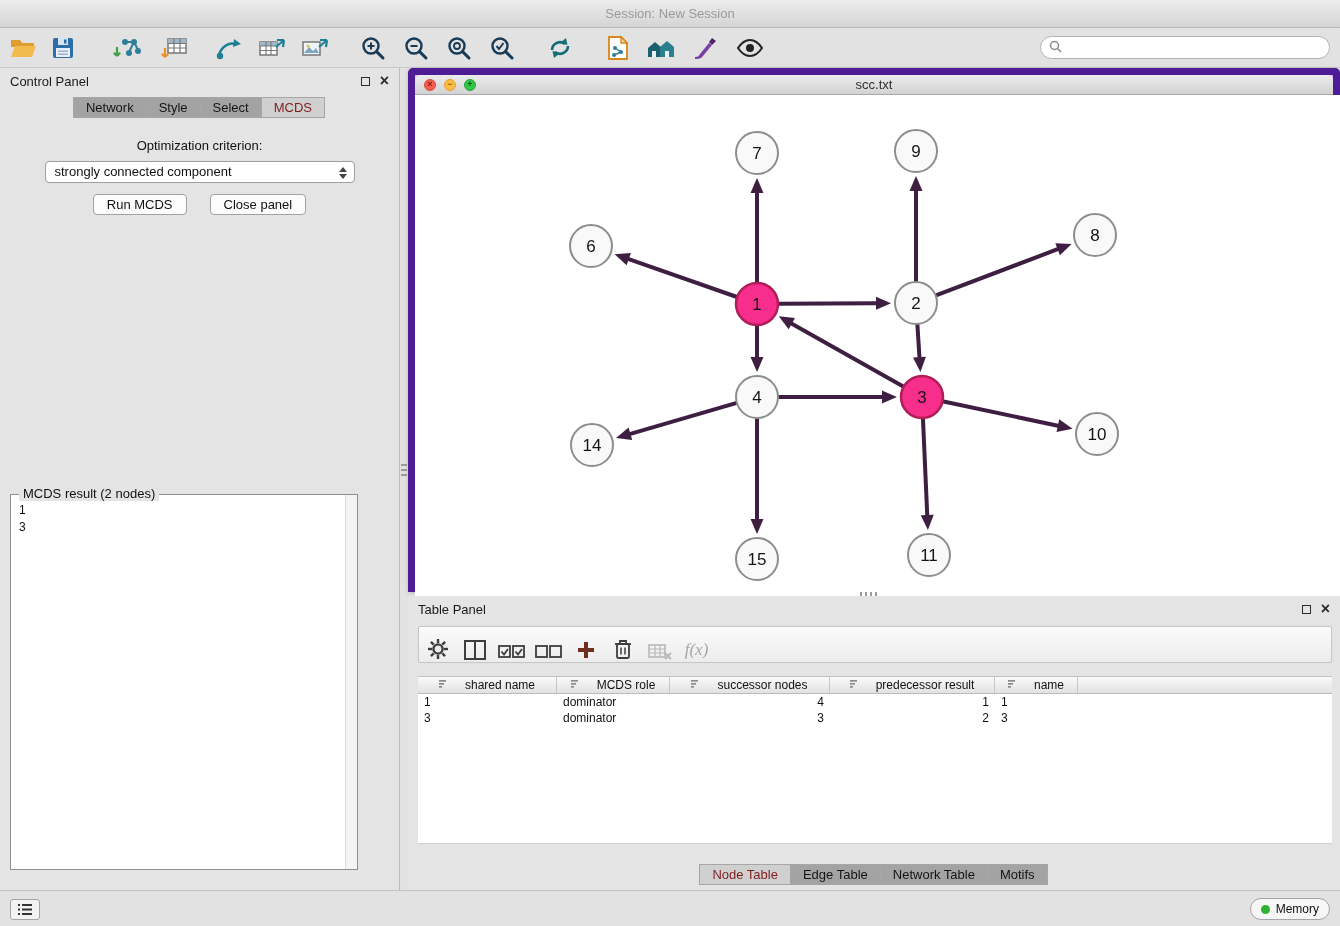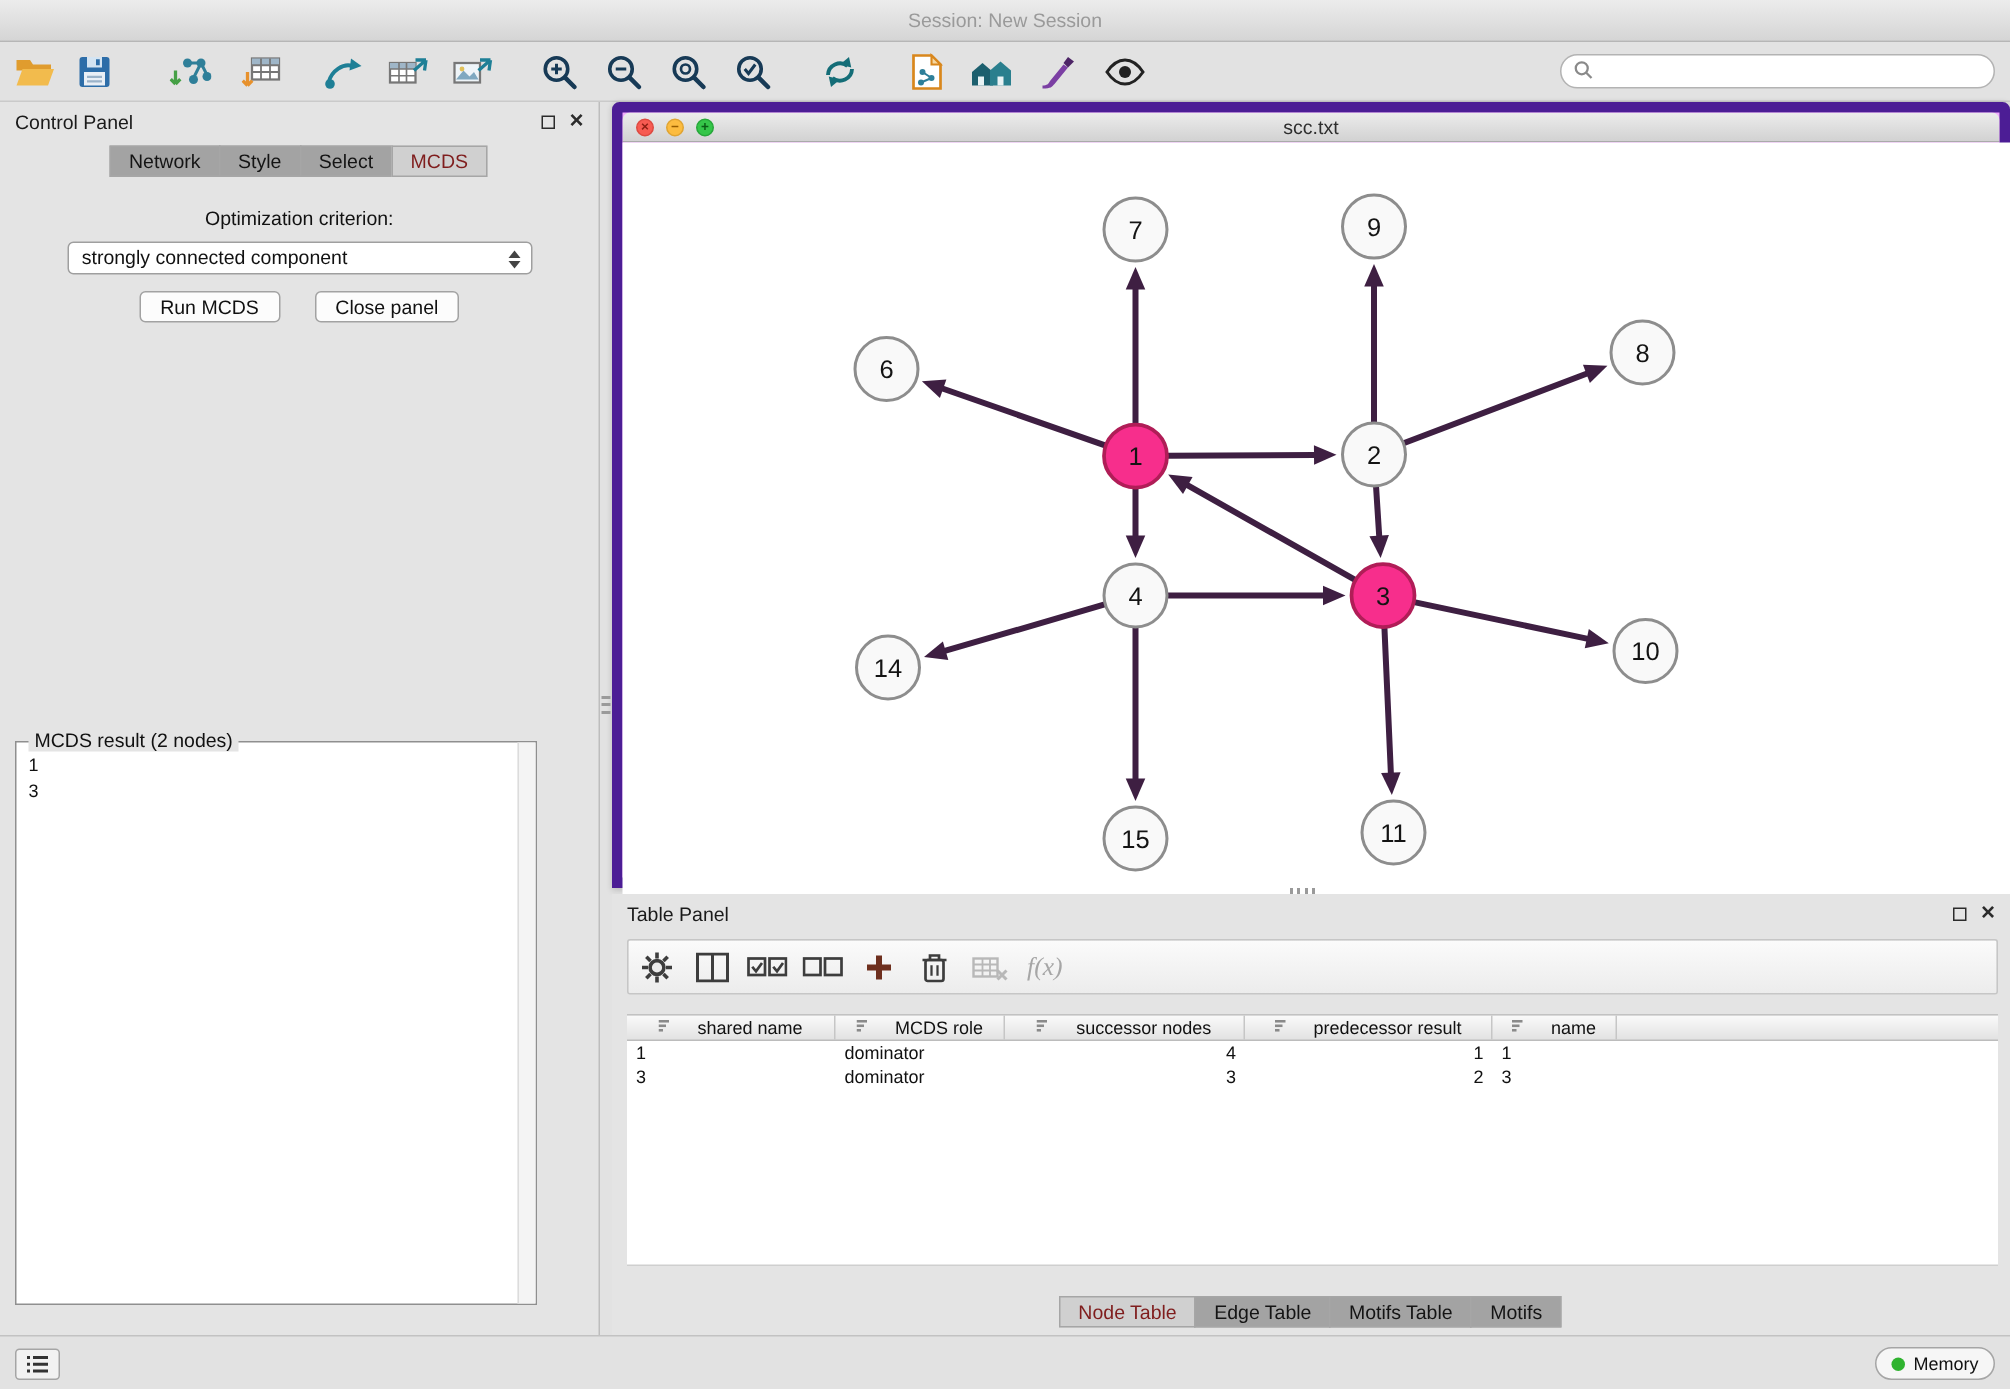--- a/index.html
+++ b/index.html
@@ -66,21 +66,21 @@
 .grip-v{position:absolute;left:401px;top:464px;width:6px;height:12px;
   background:repeating-linear-gradient(#9a9a9a 0 2px,transparent 2px 5px)}
 .grip-h{position:absolute;left:860px;top:592px;width:18px;height:4px;
   background:repeating-linear-gradient(90deg,#9a9a9a 0 2px,transparent 2px 5px)}
 
 
 .table-panel{position:absolute;left:408px;top:596px;width:932px;height:294px;background:#e4e4e4}
 .tp-toolbar{position:absolute;left:10px;right:8px;top:30px;height:37px;
   background:linear-gradient(#fbfbfb,#ececec);border:1px solid #c6c6c6;border-radius:2px;
   display:flex;align-items:center}
-.tp-btn{width:37px;height:30px;display:flex;align-items:center;justify-content:center;flex:0 0 auto}
+.tp-btn{width:37px;height:30px;display:flex;align-items:flex-end;justify-content:center;flex:0 0 auto}
 .fx{font-family:"Liberation Serif",serif;font-style:italic;font-size:17px;color:#a6a6a6}
 .thead{position:absolute;left:10px;right:8px;top:80px;height:18px;display:flex;
   background:linear-gradient(#fafafa,#e2e2e2);border-top:1px solid #c2c2c2;border-bottom:1px solid #bcbcbc}
 .th{display:flex;align-items:center;justify-content:center;gap:16px;font-size:12px;
   border-right:1px solid #c6c6c6;height:100%;overflow:hidden;white-space:nowrap}
 .th-fill{flex:1;border-right:none}
 .tbody{position:absolute;left:10px;right:8px;top:98px;height:150px;background:#fff;border-bottom:1px solid #cfcfcf}
 .trow{display:flex;height:16px;align-items:center}
 .tcell{font-size:12px;padding:0 6px;white-space:nowrap;overflow:hidden}
 .tp-tabs{position:absolute;left:0;right:0;top:268px;display:flex;justify-content:center}
@@ -487,21 +487,21 @@
         <div class="tcell" style="width: 139px; text-align: left;">3</div>
         <div class="tcell" style="width: 113px; text-align: left;">dominator</div>
         <div class="tcell" style="width: 160px; text-align: right;">3</div>
         <div class="tcell" style="width: 165px; text-align: right;">2</div>
         <div class="tcell" style="width: 83px; text-align: left;">3</div>
       </div>
     </div>
   <div class="tp-tabs">
       <div class="seg-tab active">Node Table</div>
       <div class="seg-tab">Edge Table</div>
-      <div class="seg-tab">Motifs Table</div>
+      <div class="seg-tab">Network Table</div>
       <div class="seg-tab">Motifs</div>
     </div>
 </div>
 
 <div class="statusbar">
   <div class="list-btn">
     <svg width="16" height="13" viewBox="0 0 16 13">
         <g fill="#333">
           <rect x="1" y="1" width="2" height="2"></rect>
           <rect x="5" y="1" width="10" height="2"></rect>

